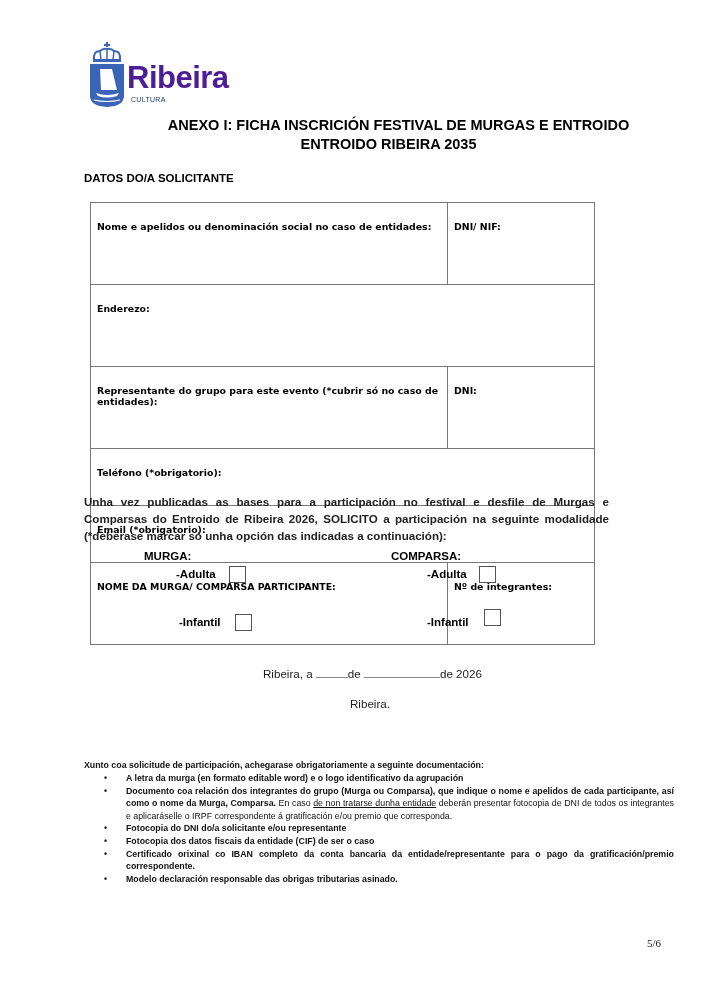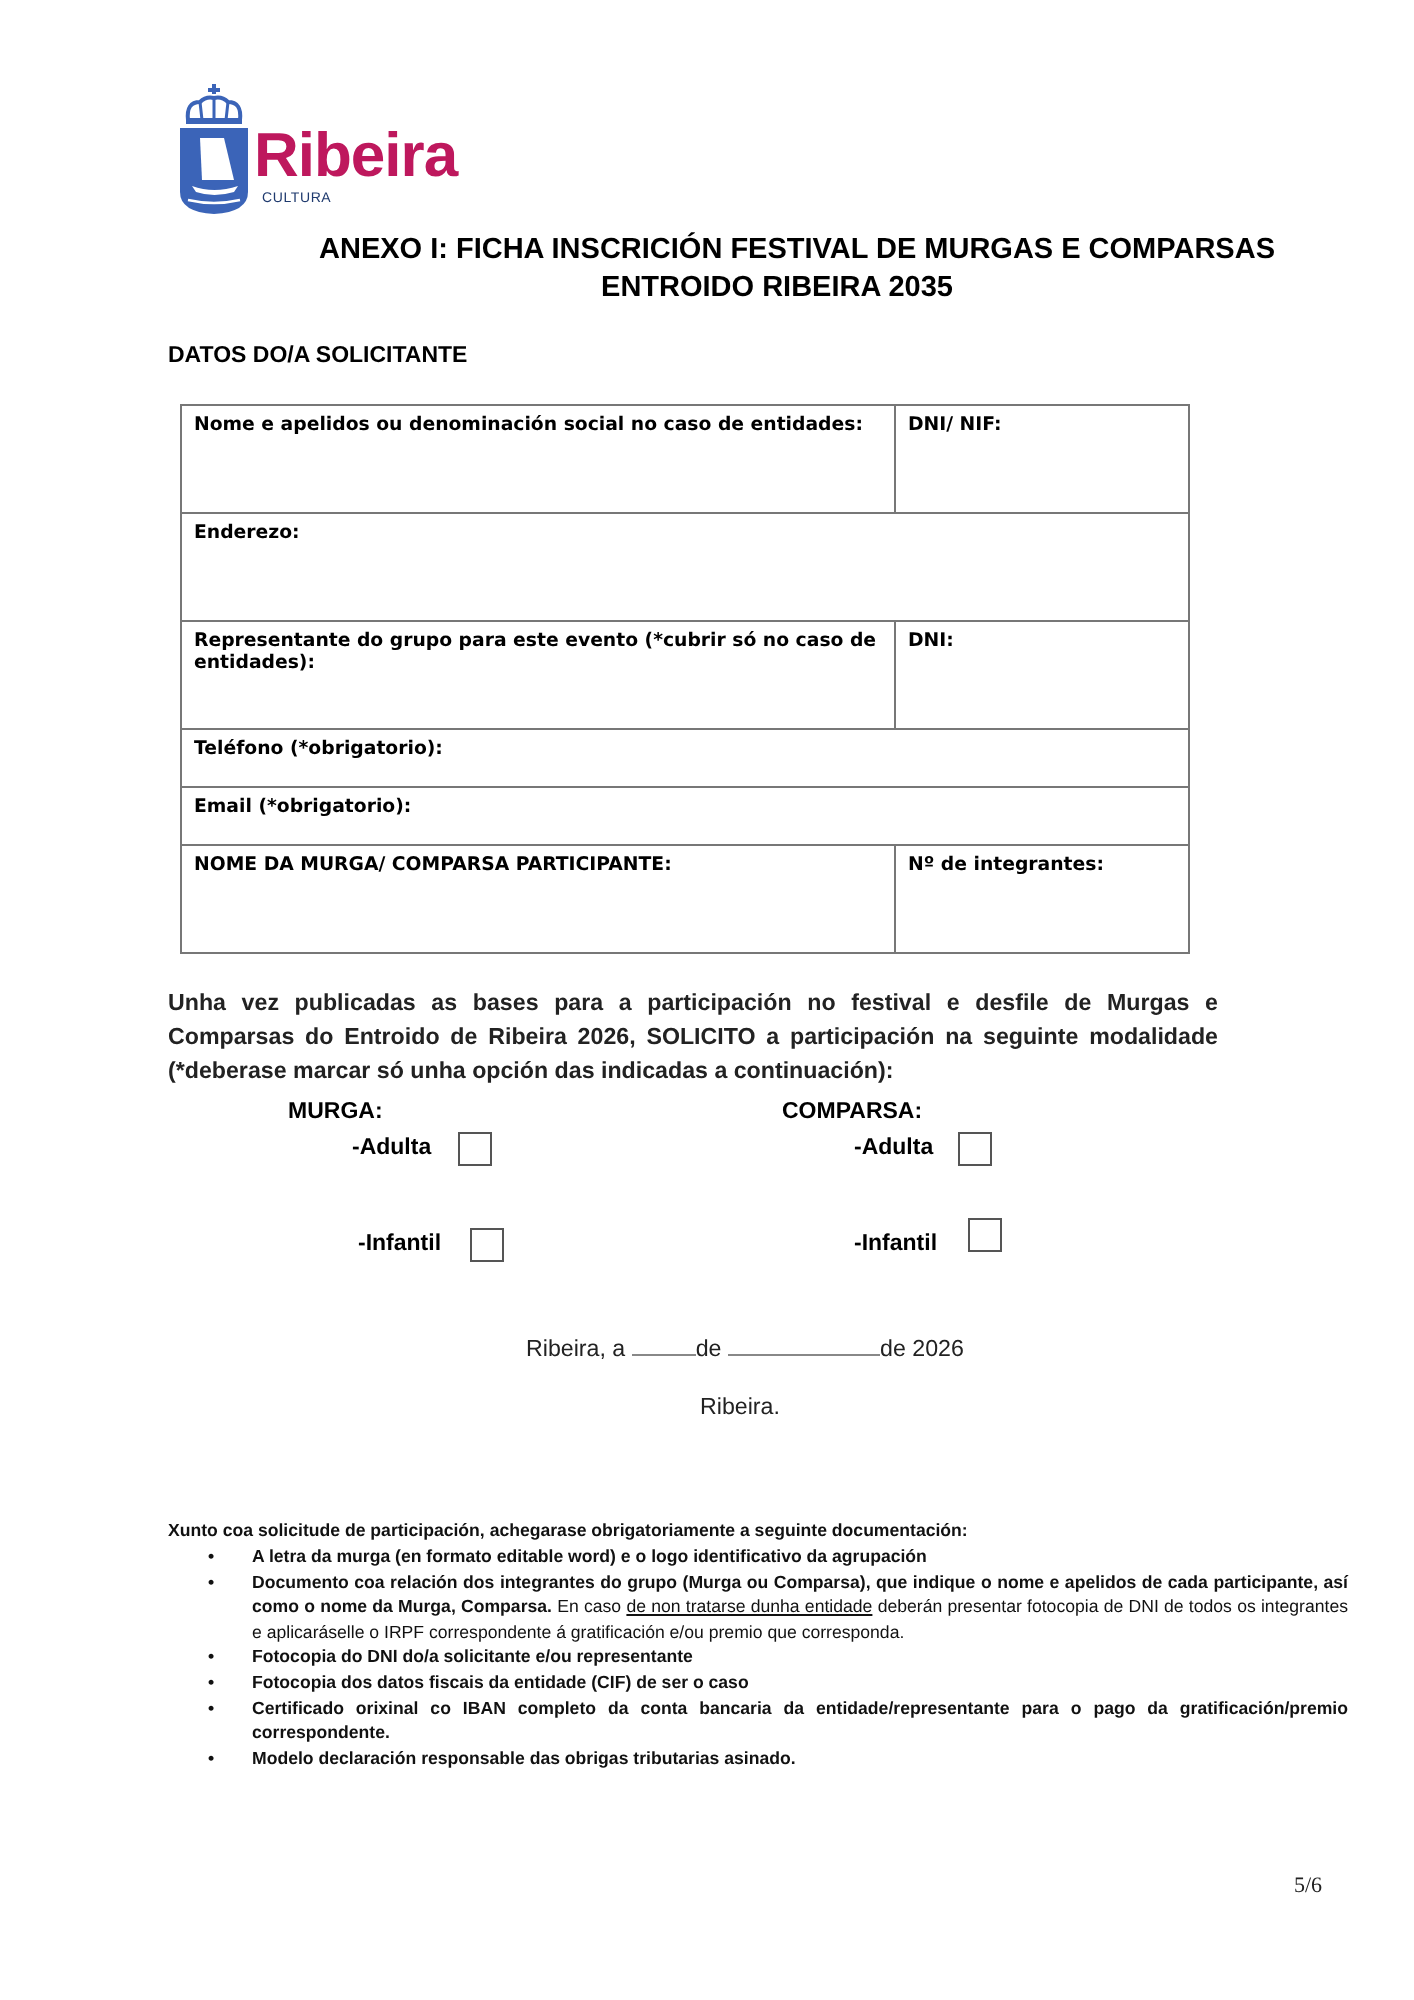--- a/index.html
+++ b/index.html
@@ -1,32 +1,32 @@
 <!DOCTYPE html>
 <html><head>
   <meta charset="utf-8">
   <style>
     html, body { margin: 0; padding: 0; background: #ffffff; }
     body { width: 707px; height: 1000px; position: relative; overflow: hidden; color: #000; font-family: "Liberation Sans", sans-serif; }
     .abs { position: absolute; }
 
     
     .logo { left: 88px; top: 40px; width: 160px; height: 68px; }
-    .logo-text { position: absolute; left: 39px; top: 22px; font-family: "Liberation Sans", sans-serif; font-weight: bold; font-size: 31px; color: #be185d; letter-spacing: -0.5px; line-height: 1; }
+    .logo-text { position: absolute; left: 39px; top: 22px; font-family: "Liberation Sans", sans-serif; font-weight: bold; font-size: 31px; color: #4c1d95; letter-spacing: -0.5px; line-height: 1; }
     .logo-sub { position: absolute; left: 43px; top: 56px; font-family: "Liberation Sans", sans-serif; font-size: 7px; color: #1f3a6e; letter-spacing: 0.3px; }
 
     .title { left: 0; width: 707px; text-align: center; font-family: "Liberation Sans", sans-serif; font-weight: bold; font-size: 14.5px; }
     .title1 { top: 117px; padding-left: 90px; box-sizing: border-box; }
     .title2 { top: 136px; padding-left: 70px; box-sizing: border-box; }
 
     .section-label { left: 84px; top: 172px; font-weight: bold; font-size: 11.5px; }
 
     
     .form-table { left: 90px; top: 202px; width: 505px; border-collapse: collapse; font-family: "DejaVu Sans", sans-serif; font-size: 9.4px; font-weight: bold; }
-    .form-table td { border: 1px solid #777; vertical-align: top; padding: 4px 6px; line-height: 11px; }
+    .form-table td { border: 1px solid #777; vertical-align: top; padding: 18px 6px; line-height: 11px; }
     .h50 { height: 45px; }
     .h25 { height: 20px; }
     .left-col { width: 344px; }
 
     .intro { left: 84px; top: 469px; width: 525px; font-family: "Liberation Sans", sans-serif; font-weight: bold; font-size: 11.6px; line-height: 17px; text-align: justify; color: #222; margin-top: 24px; }
 
     .opt-label { font-weight: bold; font-size: 11.5px; }
     .cbox { width: 17px; height: 17px; border: 1px solid #555; background: #fff; box-sizing: border-box; cursor: pointer; }
 
     .plain { font-size: 11.6px; color: #222; }
@@ -56,21 +56,21 @@
     <path d="M2 24 L36 24 L36 56 Q36 66 19 67 Q2 66 2 56 Z" fill="#3b64b8"></path>
 
     <path d="M12 29 L24 29 L29 50 L13 50 Z" fill="#ffffff"></path>
     <path d="M8 53 Q19 57 31 53 L29 56 Q19 59 10 56 Z" fill="#ffffff"></path>
     <path d="M6 60 Q19 63 32 60" stroke="#ffffff" stroke-width="1.2" fill="none"></path>
   </svg>
   <span class="logo-text">Ribeira</span>
   <span class="logo-sub">CULTURA</span>
 </div>
 
-<div class="abs title title1">ANEXO I: FICHA INSCRICIÓN FESTIVAL DE MURGAS E COMPARSAS</div>
+<div class="abs title title1">ANEXO I: FICHA INSCRICIÓN FESTIVAL DE MURGAS E ENTROIDO</div>
 <div class="abs title title2">ENTROIDO RIBEIRA 2035</div>
 
 <div class="abs section-label">DATOS DO/A SOLICITANTE</div>
 
 <table class="abs form-table">
   <tbody>
       <tr>
     <td class="left-col h50"><span>Nome e apelidos ou denominación social no caso de entidades:</span></td>
     <td><span>DNI/ NIF:</span></td>
   </tr>

